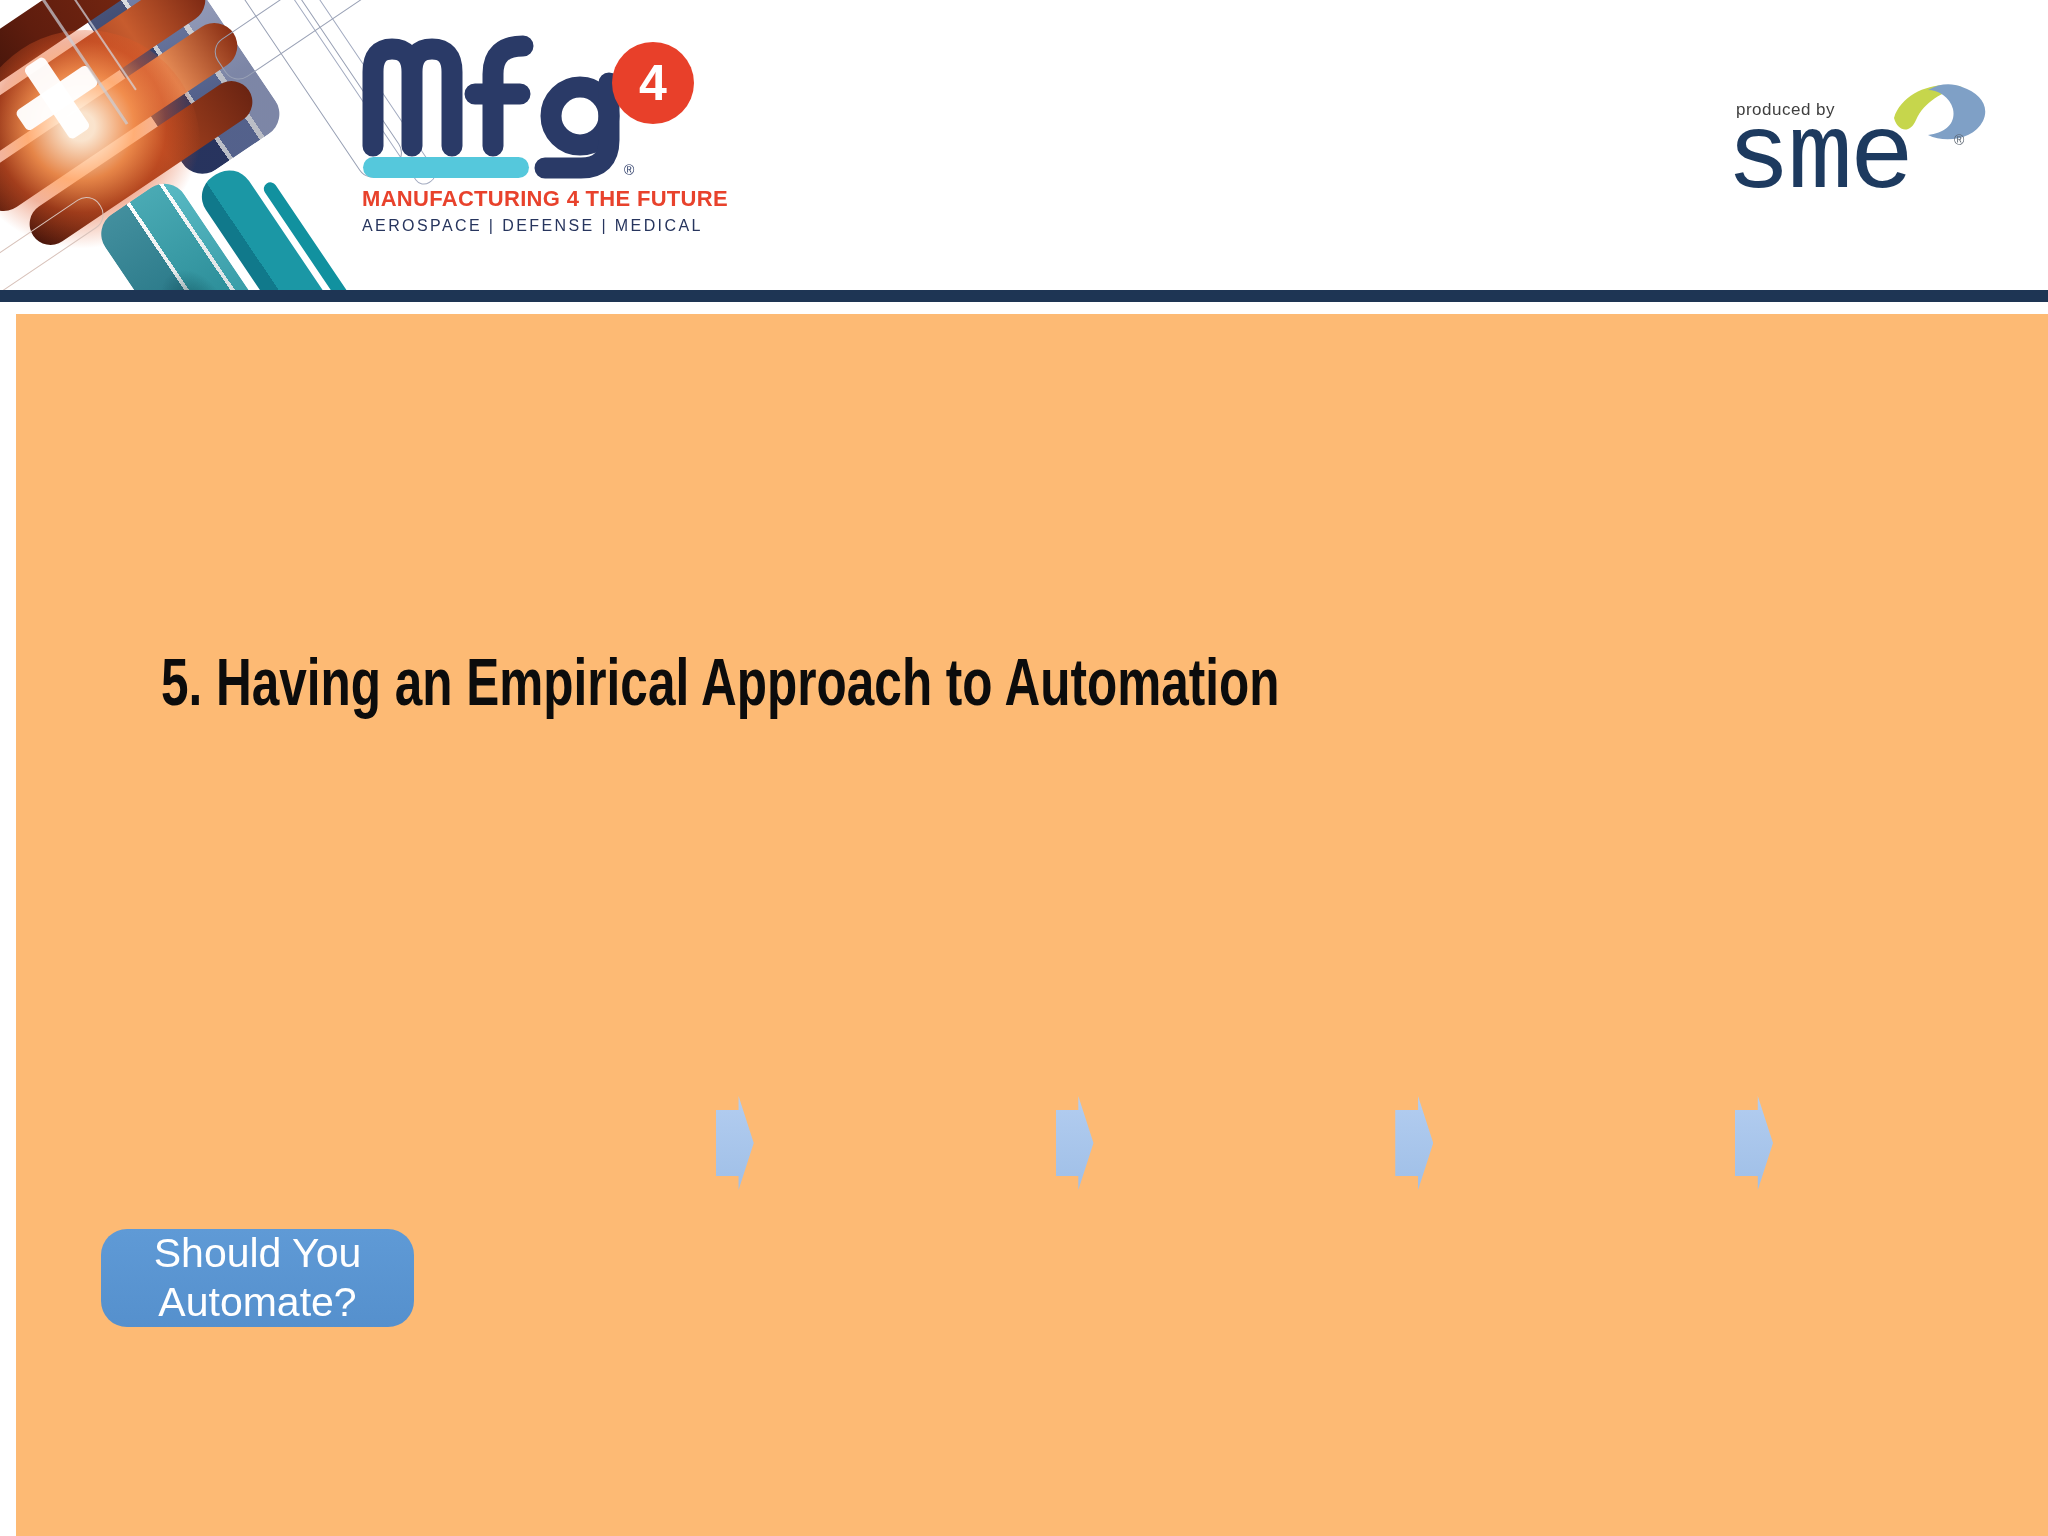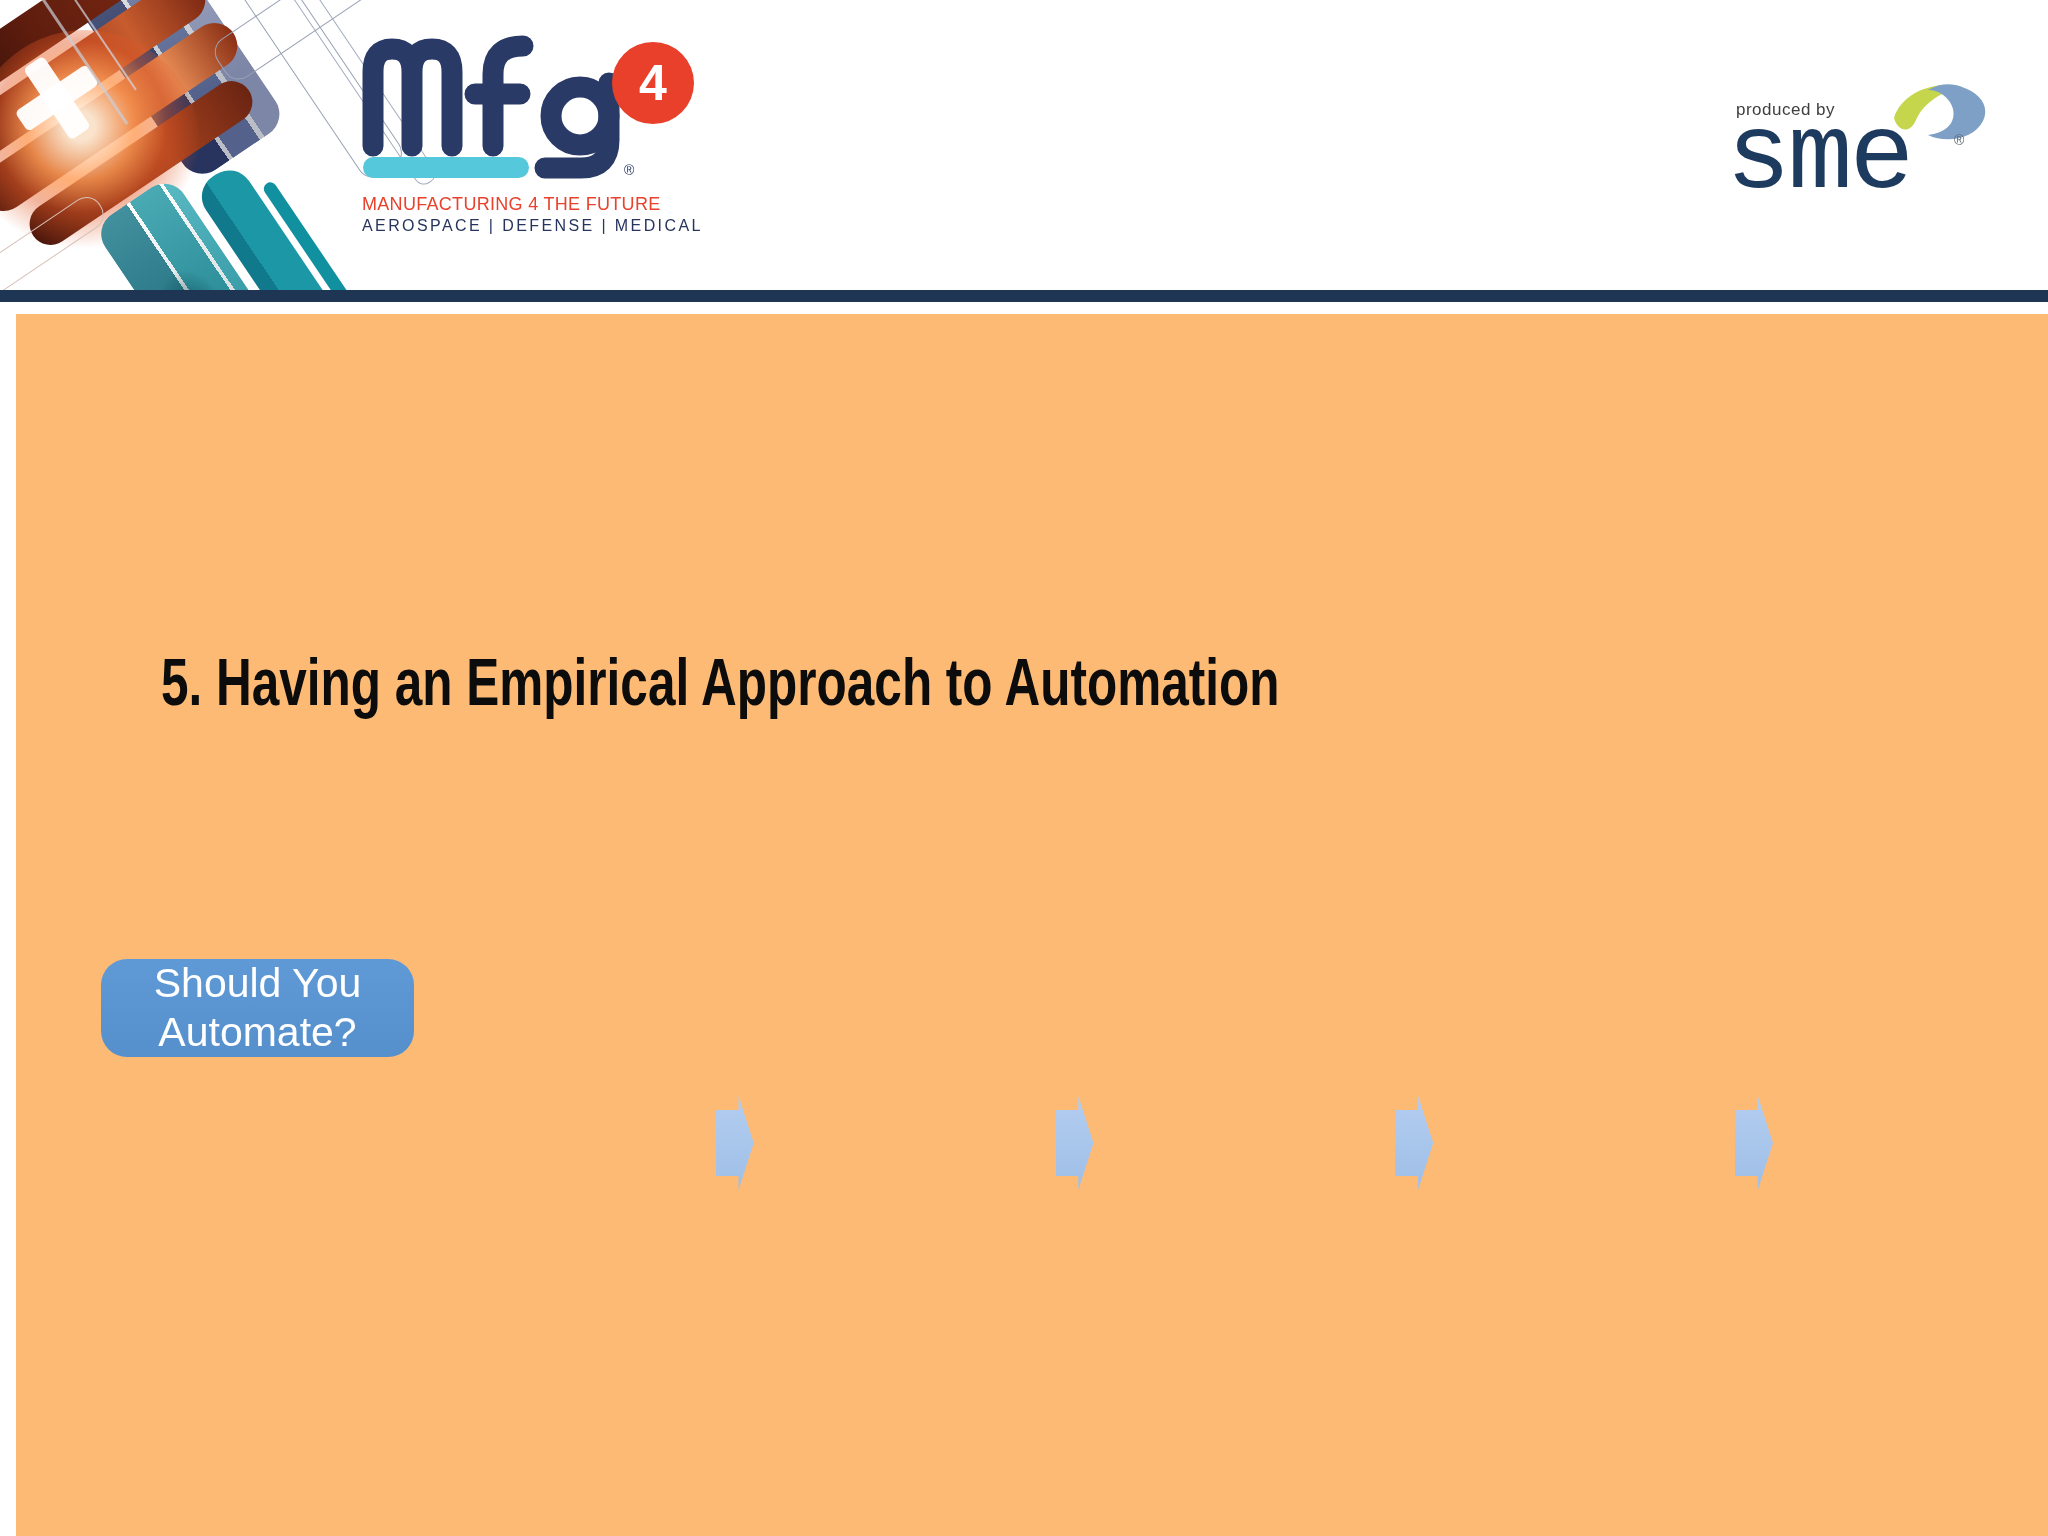--- a/index.html
+++ b/index.html
@@ -56,41 +56,41 @@
   .hair2{left:-20px;top:6px;width:200px;height:2px;transform:rotate(56deg);background:#d4d9e2;opacity:.7;}
 
   
   .mfg{position:absolute;left:362px;top:28px;width:360px;height:220px;}
   .mfg-word{position:absolute;left:0;top:0;}
   .mfg-badge{position:absolute;left:250px;top:14px;width:82px;height:82px;border-radius:50%;
       background:#e8402a;display:flex;align-items:center;justify-content:center;
       color:#ffffff;font-size:50px;font-weight:800;}
   .cyanbar{position:absolute;left:1px;top:129px;width:166px;height:21px;border-radius:11px;background:#55c8dc;}
   .mfg-reg{position:absolute;left:262px;top:134px;font-size:14px;color:#2a3a67;}
-  .mfg-tag{position:absolute;left:0px;top:166px;font-size:18px;font-weight:400;
+  .mfg-tag{position:absolute;left:0px;top:158px;font-size:22px;font-weight:700;
       color:#e8422c;letter-spacing:.3px;white-space:nowrap;}
   .mfg-sub{position:absolute;left:0px;top:189px;font-size:16px;font-weight:400;
       color:#27355e;letter-spacing:2.4px;white-space:nowrap;}
 
   
   .sme{position:absolute;left:1726px;top:78px;width:300px;height:140px;}
   .producedby{position:absolute;left:10px;top:22px;font-size:17px;color:#3f3f3f;letter-spacing:.5px;}
   .sme-word{position:absolute;left:0px;top:26px;font-size:108px;font-weight:400;
       color:#1d3a5f;letter-spacing:-3px;line-height:1;font-family:Liberation Mono, monospace;}
   .swoosh{position:absolute;left:162px;top:0px;}
   .sme-reg{position:absolute;left:228px;top:54px;font-size:14px;color:#5a6470;}
 
   
   .title{position:absolute;left:145px;top:330px;margin:0;font-size:66px;font-weight:700;
       color:#0c0c0c;white-space:nowrap;transform:scaleX(.75);transform-origin:left center;
       letter-spacing:0;}
 
   
   .process{position:absolute;left:85px;top:645px;width:1672px;height:368px;
-      display:flex;justify-content:space-between;align-items:flex-start;}
+      display:flex;justify-content:space-between;align-items:flex-end;}
   .step{width:313px;border-radius:26px;display:flex;align-items:center;justify-content:center;
       background:linear-gradient(180deg,#5f9ad6,#5590cd);}
   .step-gray{background:linear-gradient(180deg,#a9a7aa,#a19fa2);}
   .step-label{max-width:258px;text-align:center;color:#ffffff;font-size:41px;
       font-weight:400;line-height:1.2;}
   .arrow{align-self:center;width:38px;height:94px;
       background:linear-gradient(180deg,#b3cdf0,#9fbfe7);
       clip-path:polygon(0 15%,60% 15%,60% 0,100% 50%,60% 100%,60% 85%,0 85%);}
 </style>
 </head>

